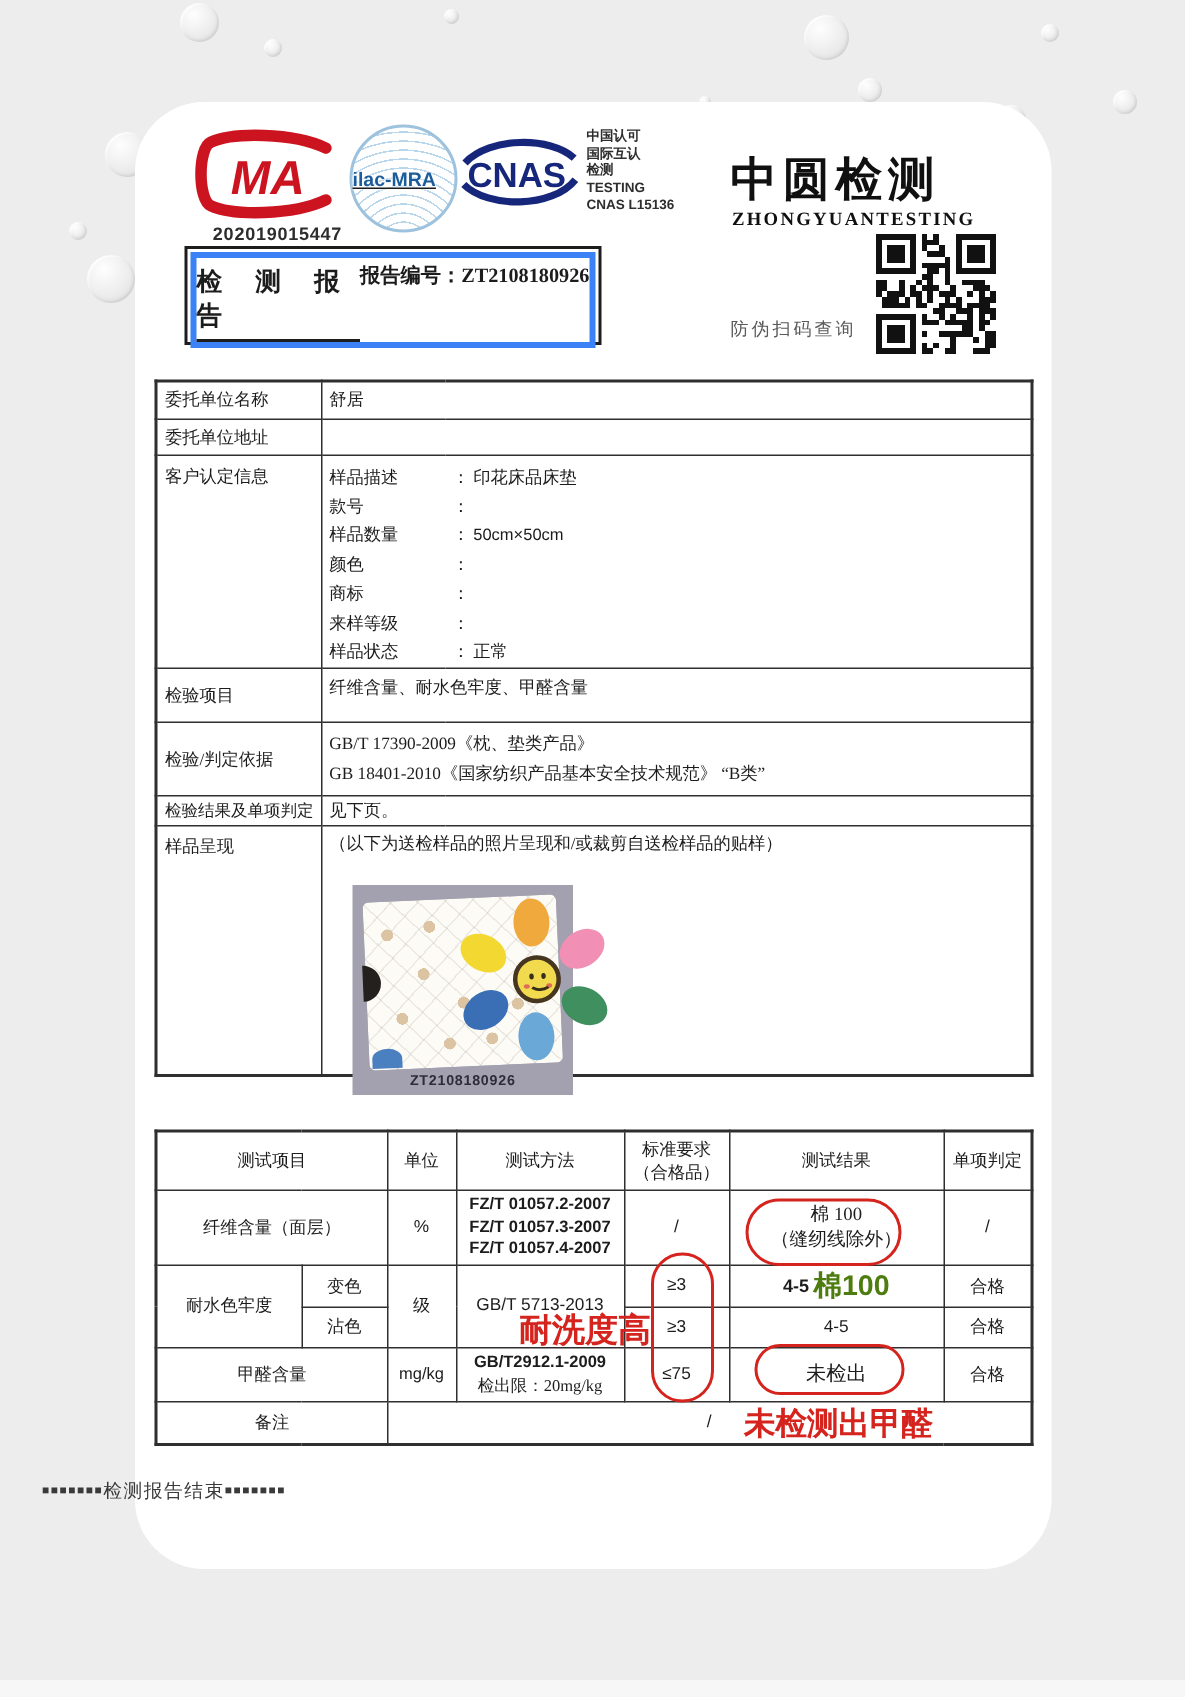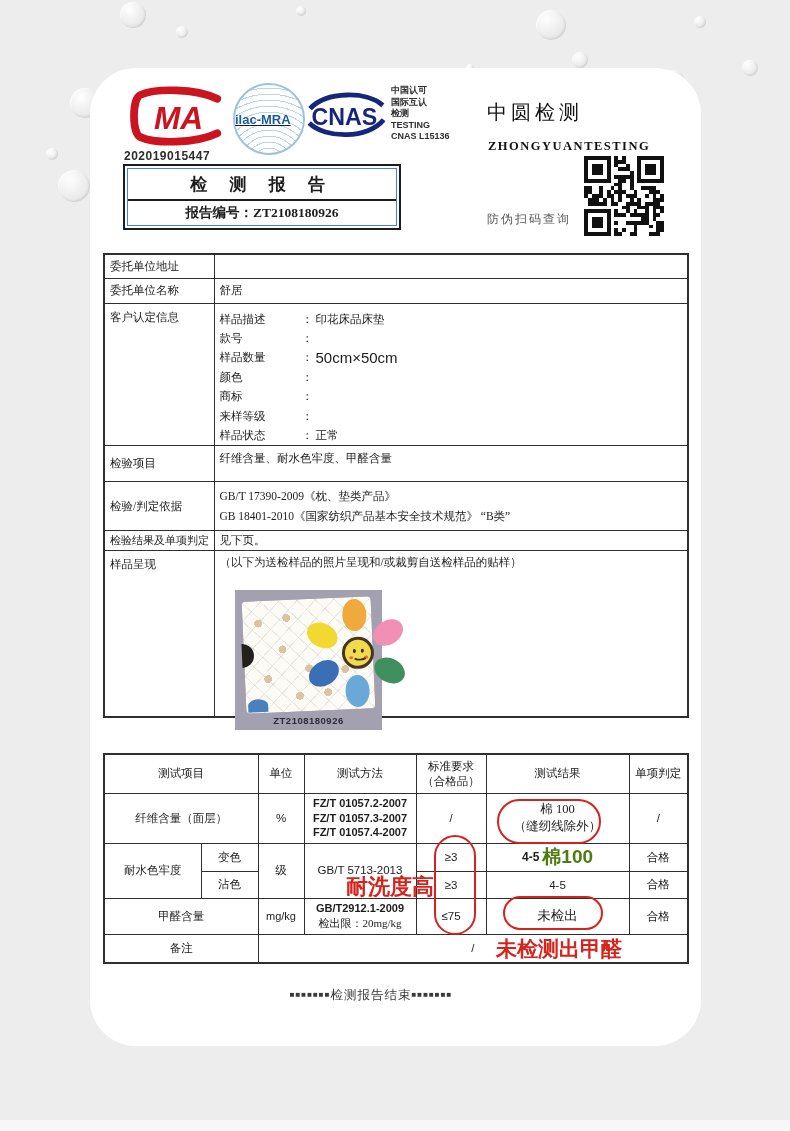--- a/index.html
+++ b/index.html
@@ -17,37 +17,37 @@
     background:radial-gradient(circle at 35% 30%, rgba(255,255,255,.95), rgba(236,236,236,.15) 55%, rgba(205,205,205,.45) 95%);
     box-shadow:inset -1px -1px 2px rgba(185,185,185,.5), inset 1px 1px 1px rgba(255,255,255,.9);
   }
   
   .card{
     left:90px;top:68px;width:611px;height:978px;
     background:#ffffff;border-radius:46px;
   }
   .bottom-strip{left:0;top:1120px;width:790px;height:11px;background:#f7f7f7;}
   
-  .cma-num{left:124px;top:149px;width:104px;text-align:left;font-size:12px;font-weight:bold;color:#2d2d2d;letter-spacing:.5px;}
+  .cma-num{left:124px;top:149px;width:104px;text-align:right;font-size:12px;font-weight:bold;color:#2d2d2d;letter-spacing:.5px;}
   .ilac-circle{
     left:233px;top:83px;width:68px;height:68px;border-radius:50%;
     border:2px solid #9dc2dd;
     background-image:repeating-radial-gradient(circle at 50% 120%, rgba(125,180,220,.55) 0 1px, transparent 1px 6px);
     display:flex;align-items:center;justify-content:flex-start;text-decoration:underline;
   }
   .ilac-text{font-size:13px;font-weight:bold;color:#1b5c9c;text-shadow:0 0 2px #fff,0 0 2px #fff;}
   .accred{left:391px;top:85px;font-size:9px;font-weight:bold;line-height:11.5px;color:#2e2e2e;font-family:"Liberation Sans","DejaVu Sans",sans-serif;}
-  .brand-cn{left:487px;top:99px;font-size:20px;font-weight:normal;letter-spacing:4px;color:#101010;}
+  .brand-cn{left:487px;top:99px;font-size:31px;font-weight:bold;letter-spacing:4px;color:#101010;}
   .brand-en{left:488px;top:139px;font-size:12.5px;font-weight:bold;letter-spacing:1.5px;color:#101010;}
   
   .report-box{
     left:123px;top:164px;width:278px;height:66px;
     border:2px solid #1d1d1d;box-sizing:border-box;background:#fff;
   }
-  .report-box .inner{margin:2px;border:1px solid #3b82f6;height:calc(100% - 6px);display:flex;flex-direction:column;}
+  .report-box .inner{margin:2px;border:4px solid #3b82f6;height:calc(100% - 6px);display:flex;flex-direction:row;}
   .report-title{flex:1;display:flex;align-items:center;justify-content:center;font-size:17px;font-weight:bold;letter-spacing:9px;border-bottom:2px solid #1d1d1d;}
   .report-no{height:24px;display:flex;align-items:center;justify-content:center;font-size:13.5px;font-weight:bold;}
   .qr{left:584px;top:156px;width:80px;height:80px;background:#fff;}
   .qr-caption{left:487px;top:211px;font-size:12px;color:#5a5a5a;letter-spacing:2px;}
   
   table{border-collapse:collapse;table-layout:fixed;background:#fff;}
   .info-table{left:103px;top:253px;width:584px;}
   .info-table td{border:1px solid #2f2f2f;font-size:11.5px;vertical-align:middle;padding:0 0 0 5px;overflow:hidden;}
   .info-table{border:2px solid #2f2f2f;}
   td.lab{padding-left:5px;}
@@ -93,21 +93,21 @@
     position:absolute;left:98px;top:40px;width:32px;height:32px;border-radius:50%;
     background:#f2da4e;border:3px solid #46351f;box-sizing:border-box;
   }
   .eye{position:absolute;width:3px;height:4px;background:#3a2d1a;border-radius:50%;top:9px;}
   .smile{position:absolute;left:7px;top:10px;width:12px;height:9px;border:2px solid #3a2d1a;border-top:none;border-left-color:transparent;border-right-color:transparent;border-radius:50%;}
   .cheek{position:absolute;width:4px;height:3px;background:#e06a5a;border-radius:50%;top:16px;}
   .crescent{position:absolute;left:-2px;top:42px;width:12px;height:24px;background:#23201d;border-radius:0 12px 12px 0;}
   .bluepatch{position:absolute;left:2px;top:98px;width:20px;height:13px;background:#4a7fc0;border-radius:50% 50% 0 0;}
   .photo-caption{position:absolute;left:0;bottom:4px;width:100%;text-align:center;font-size:9.5px;font-weight:bold;color:#2e2c3a;letter-spacing:.5px;}
   
-  .footer{left:0;top:985px;width:742px;text-align:center;color:#3a3a3a;}
+  .footer{left:0;top:985px;width:742px;text-align:left;color:#3a3a3a;padding-left:28px;}
   .footer .sq{font-size:8px;letter-spacing:1px;vertical-align:2px;}
   .footer .tx{font-size:12.5px;letter-spacing:1px;}
 </style>
 </head>
 <body>
 
 <div class="bubble" style="left:120px;top:2px;width:26px;height:26px;"></div>
 <div class="bubble" style="left:176px;top:26px;width:12px;height:12px;"></div>
 <div class="bubble" style="left:70px;top:88px;width:30px;height:30px;"></div>
 <div class="bubble" style="left:58px;top:170px;width:32px;height:32px;"></div>
@@ -313,45 +313,45 @@
 </div>
 <div class="abs qr-caption">防伪扫码查询</div>
 
 <table class="abs info-table">
   <colgroup>
       <col style="width:110px">
       <col style="width:83px">
       <col style="width:391px">
     </colgroup>
   <tbody>
-      <tr style="height:24px">
+      <tr style="height:25px">
+    <td class="lab">委托单位名称</td>
+    <td colspan="2">舒居</td>
+  </tr>
+  <tr style="height:24px">
     <td class="lab">委托单位地址</td>
     <td colspan="2"></td>
-  </tr>
-  <tr style="height:25px">
-    <td class="lab">委托单位名称</td>
-    <td colspan="2">舒居</td>
   </tr>
   <tr style="height:138px">
     <td class="lab cust-cell">客户认定信息</td>
     <td colspan="2" class="cust-cell">
       <div class="cust-line">
         <span class="cust-label">样品描述</span>
             <span class="cust-colon">：</span>
             <span>印花床品床垫</span>
       </div>
       <div class="cust-line">
         <span class="cust-label">款号</span>
             <span class="cust-colon">：</span>
             <span></span>
       </div>
       <div class="cust-line">
         <span class="cust-label">样品数量</span>
             <span class="cust-colon">：</span>
-            <span class="sans" style="font-size:15px">50cm×50cm</span>
+            <span class="sans" style="font-size:11px">50cm×50cm</span>
       </div>
       <div class="cust-line">
         <span class="cust-label">颜色</span>
             <span class="cust-colon">：</span>
             <span></span>
       </div>
       <div class="cust-line">
         <span class="cust-label">商标</span>
             <span class="cust-colon">：</span>
             <span></span>

